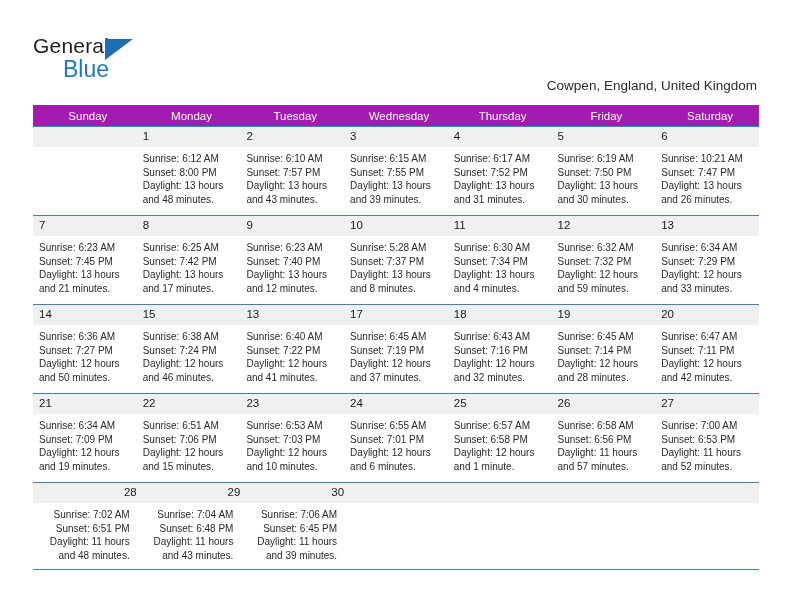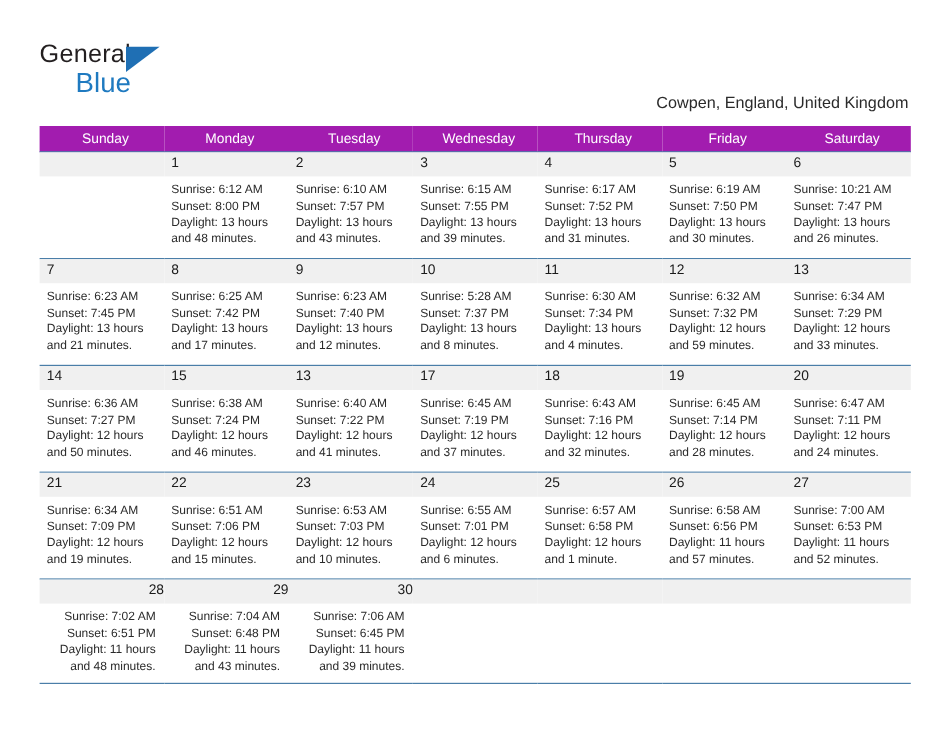--- a/index.html
+++ b/index.html
@@ -388,21 +388,21 @@
               </div>
             </div>
           </td>
           <td class="">
             <div class="cell-inner">
               <div class="daynum">20</div>
               <div class="cell-body">
                 <div>Sunrise: 6:47 AM</div>
                 <div>Sunset: 7:11 PM</div>
                 <div>Daylight: 12 hours</div>
-                <div>and 24 minutes.</div>
+                <div>and 42 minutes.</div>
               </div>
             </div>
           </td>
         </tr>
         <tr class="week-row">
           <td class="">
             <div class="cell-inner">
               <div class="daynum">21</div>
               <div class="cell-body">
                 <div>Sunrise: 6:34 AM</div>

